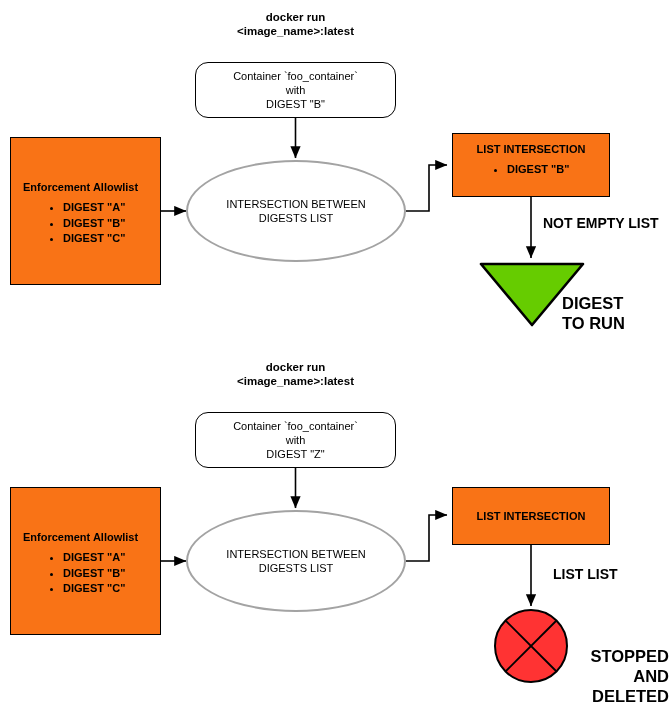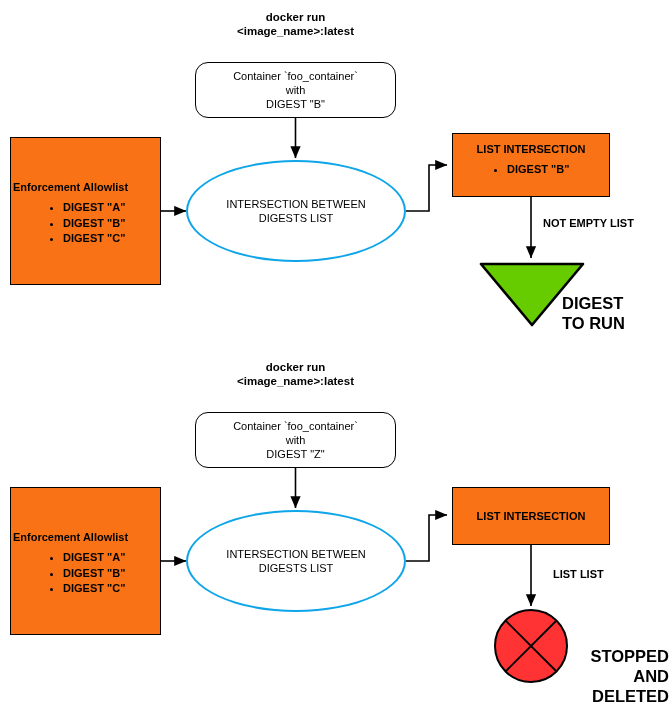--- a/index.html
+++ b/index.html
@@ -31,21 +31,21 @@
     background: #f97316;
   }
   
   .rrect {
     border: 1.6px solid #000;
     background: #fff;
     border-radius: 13px;
   }
   
   .ellipse {
-    border: 2px solid #0ea5e9;
+    border: 2px solid #a3a3a3;
     background: #fff;
     border-radius: 50%;
   }
   .center-text {
     position: absolute;
     left: 0; right: 0; top: 50%;
     transform: translateY(-50%);
     text-align: center;
     font-weight: normal;
     font-size: 11px;
@@ -55,36 +55,36 @@
     position: absolute;
     font-weight: bold;
     font-size: 11.5px;
     line-height: 14px;
     text-align: center;
     white-space: pre-line;
   }
   .edge-label {
     position: absolute;
     font-weight: bold;
-    font-size: 11px;
+    font-size: 14px;
     line-height: 13px;
     white-space: nowrap;
   }
   .outcome-label {
     position: absolute;
     font-weight: bold;
     font-size: 16.5px;
     line-height: 20px;
     text-align: center;
     white-space: pre-line;
   }
   
   .allow-title {
     position: absolute;
-    left: 2px;
+    left: 12px;
     top: 42px;
     font-weight: bold;
     font-size: 11px;
     line-height: 14px;
   }
   .allow-list {
     position: absolute;
     left: 34px;
     top: 62px;
     margin: 0;

